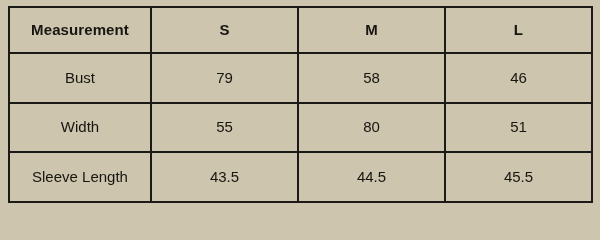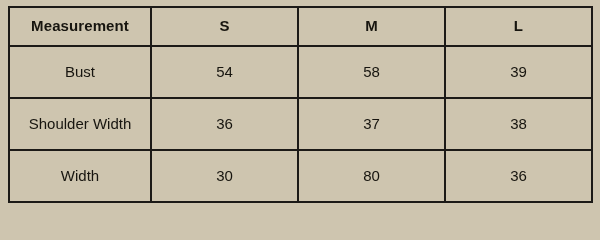--- a/index.html
+++ b/index.html
@@ -43,21 +43,21 @@
     font-weight: bold;
     font-size: 15px;
     letter-spacing: 0.1px;
   }
   table.size-chart tbody td {
     font-weight: normal;
     font-size: 15px;
   }
   col.col-label { width: 142px; }
   col.col-size  { width: 147px; }
-  thead tr { height: 39px; }
+  thead tr { height: 46px; }
   tbody tr { height: 37px; }
 </style>
 </head>
 <body>
 
 <div id="size-chart-wrap">
   <table class="size-chart">
     <colgroup>
       <col class="col-label">
       <col class="col-size">
@@ -68,31 +68,31 @@
       <tr>
         <th>Measurement</th>
         <th>S</th>
         <th>M</th>
         <th>L</th>
       </tr>
     </thead>
     <tbody>
       <tr>
         <td>Bust</td>
-        <td>54</td>
+        <td>79</td>
         <td>58</td>
-        <td>39</td>
-      </tr>
-      <tr>
-        <td>Shoulder Width</td>
-        <td>36</td>
-        <td>37</td>
-        <td>38</td>
+        <td>46</td>
       </tr>
       <tr>
         <td>Width</td>
-        <td>30</td>
+        <td>55</td>
         <td>80</td>
-        <td>36</td>
+        <td>51</td>
+      </tr>
+      <tr>
+        <td>Sleeve Length</td>
+        <td>43.5</td>
+        <td>44.5</td>
+        <td>45.5</td>
       </tr>
     </tbody>
   </table>
 </div>
 
 </body></html>

